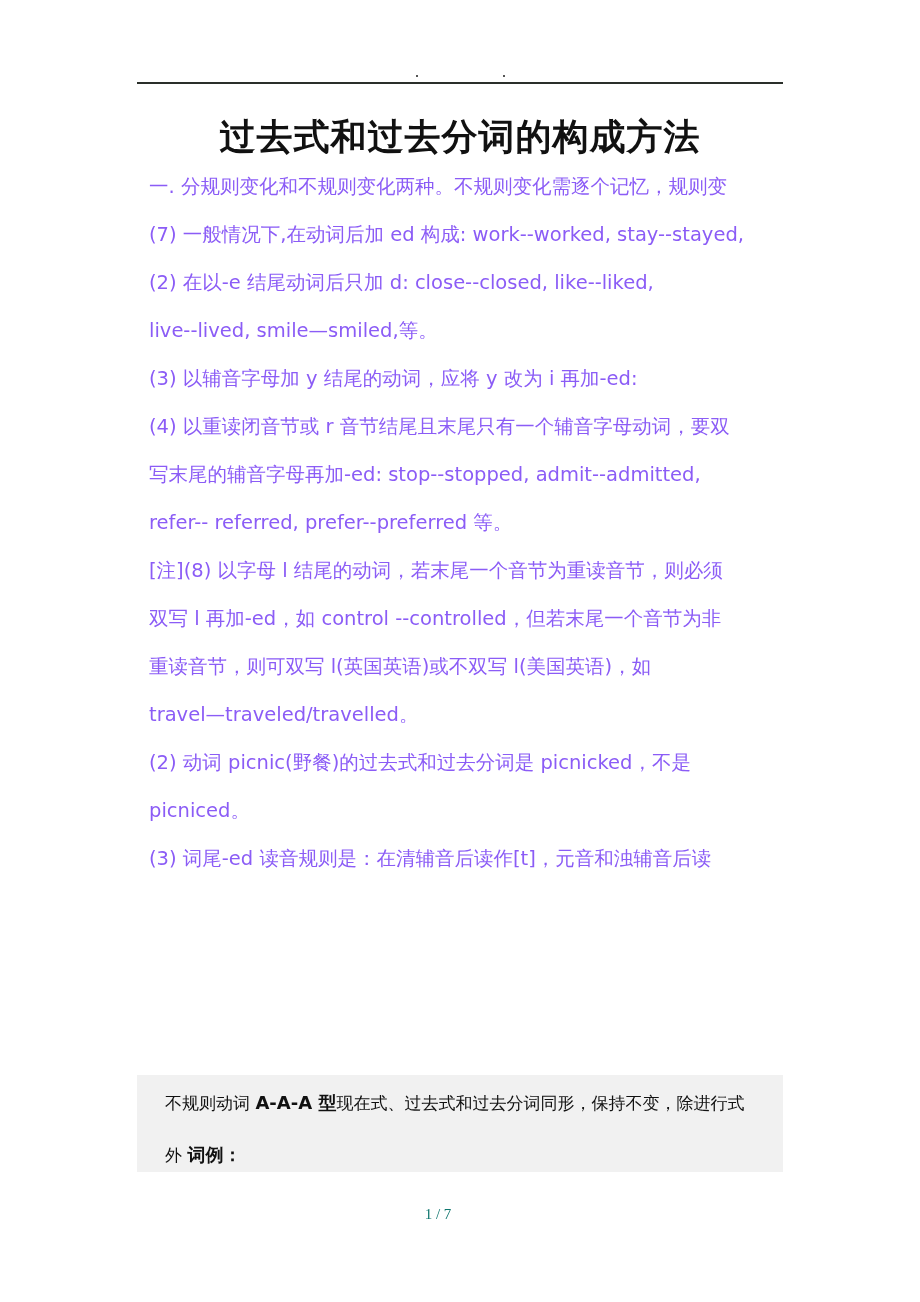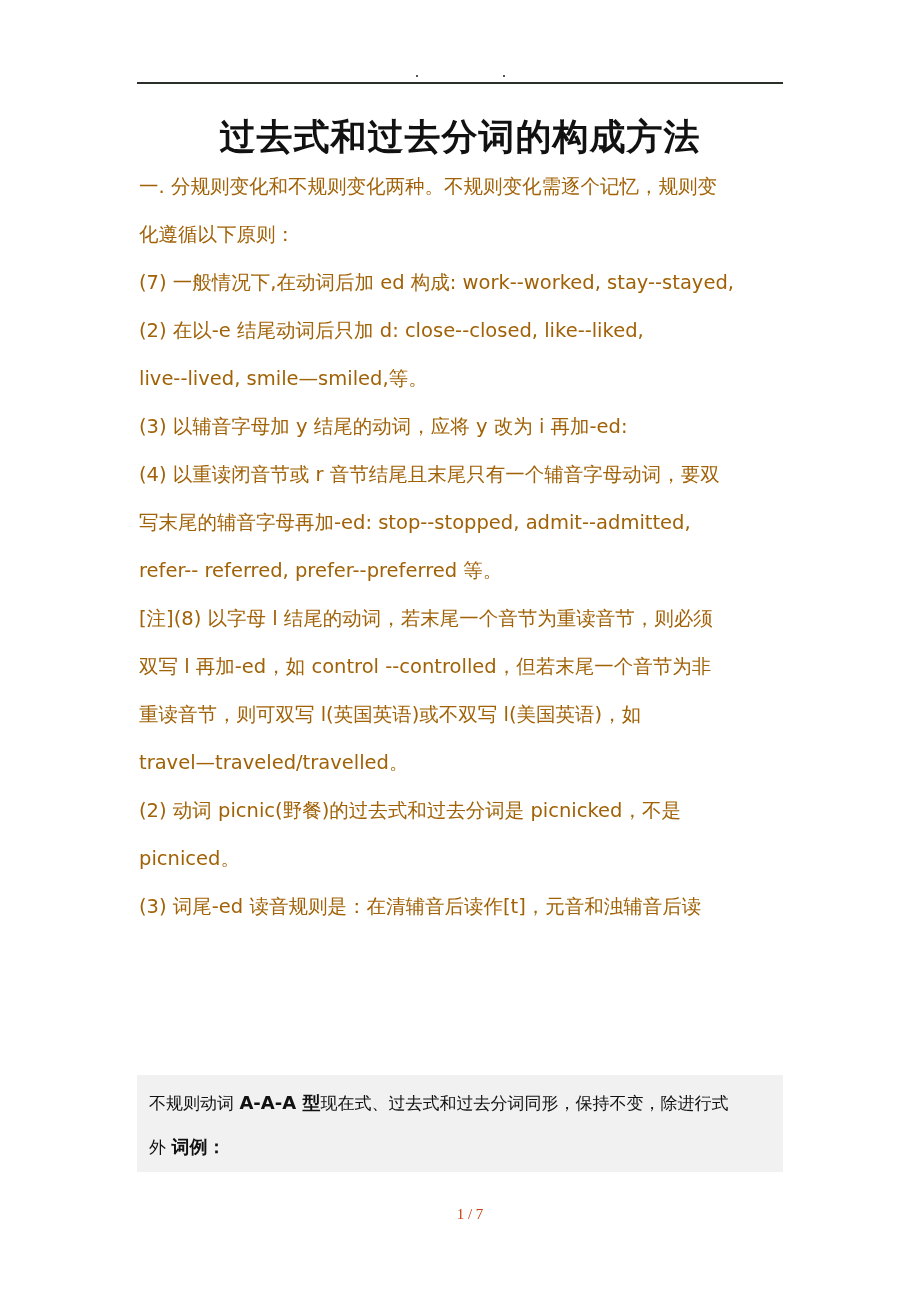--- a/index.html
+++ b/index.html
@@ -37,78 +37,76 @@
       width: 920px;
       text-align: center;
       font-family: "DejaVu Serif", "Liberation Serif", serif;
       font-size: 36px;
       letter-spacing: 1px;
       line-height: 52px;
       color: #111111;
     }
     .body-text {
       position: absolute;
-      left: 139px;
+      left: 149px;
       top: 163px;
       width: 650px;
       font-size: 19.5px;
       line-height: 48px;
-      color: #a16207;
+      color: #8b5cf6;
     }
     .body-text p {
       margin: 0;
       white-space: pre-wrap;
       word-break: break-all;
     }
     .shaded-box {
       position: absolute;
       left: 137px;
       top: 1075px;
       width: 646px;
       height: 97px;
       background: #f1f1f1;
     }
     .shaded-box p {
-      margin: 0;
-      padding-left: 12px;
+      margin: 8px;
+      padding-left: 20px;
       font-size: 17px;
       line-height: 44px;
       color: #111111;
     }
     .shaded-box p.first {
       margin-top: 6px;
     }
     .shaded-box .strong {
       font-weight: bold;
       font-size: 18px;
     }
     .page-number {
       position: absolute;
       left: 0;
       top: 1206px;
       width: 876px;
       text-align: center;
       font-family: "Liberation Serif", "DejaVu Serif", serif;
       font-size: 15px;
-      color: #c2410c;
-      padding-left: 32px;
+      color: #0f766e;
     }
   </style>
 </head>
 <body>
 
 <div class="header-rule"></div>
 <div class="header-dot" style="left:416px;"></div>
 <div class="header-dot" style="left:503px;"></div>
 
 <h1 class="title" style="margin:0;font-weight:bold;">过去式和过去分词的构成方法</h1>
 
 <div class="body-text">
   <p>一. 分规则变化和不规则变化两种。不规则变化需逐个记忆，规则变</p>
-  <p>化遵循以下原则：</p>
   <p>(7) 一般情况下,在动词后加 ed 构成: work--worked, stay--stayed,</p>
   <p>(2) 在以-e 结尾动词后只加 d: close--closed, like--liked,</p>
   <p>live--lived, smile—smiled,等。</p>
   <p>(3) 以辅音字母加 y 结尾的动词，应将 y 改为 i 再加-ed:</p>
   <p>(4) 以重读闭音节或 r 音节结尾且末尾只有一个辅音字母动词，要双</p>
   <p>写末尾的辅音字母再加-ed: stop--stopped, admit--admitted,</p>
   <p>refer-- referred, prefer--preferred 等。</p>
   <p>[注](8) 以字母 l 结尾的动词，若末尾一个音节为重读音节，则必须</p>
   <p>双写 l 再加-ed，如 control --controlled，但若末尾一个音节为非</p>
   <p>重读音节，则可双写 l(英国英语)或不双写 l(美国英语)，如</p>

